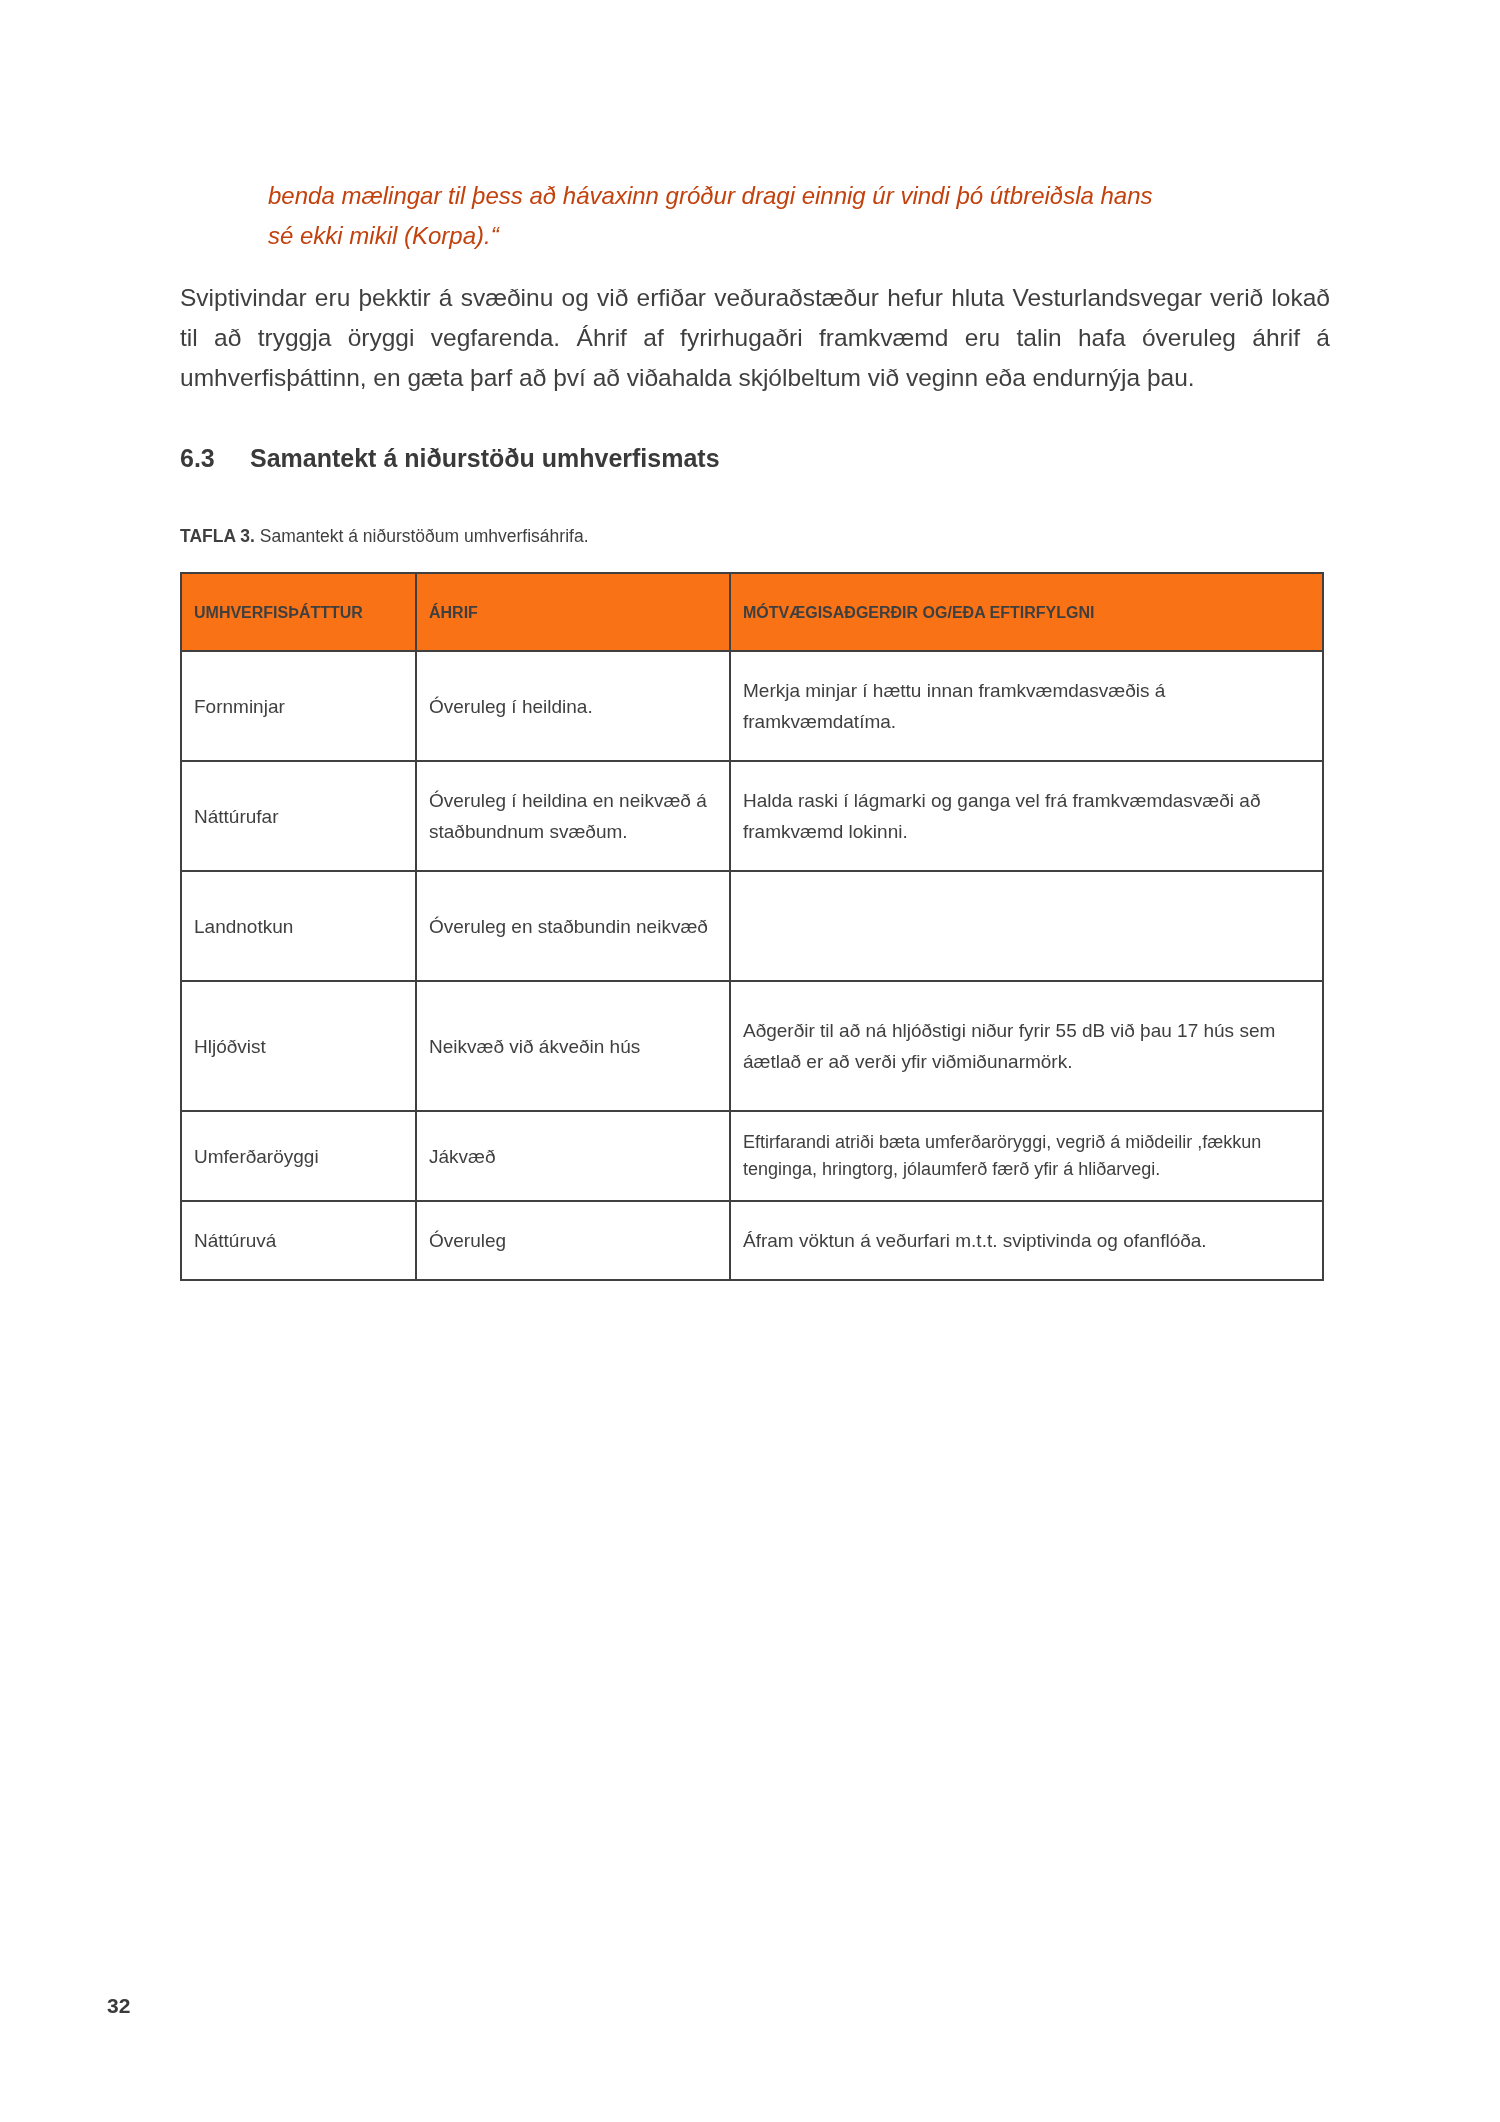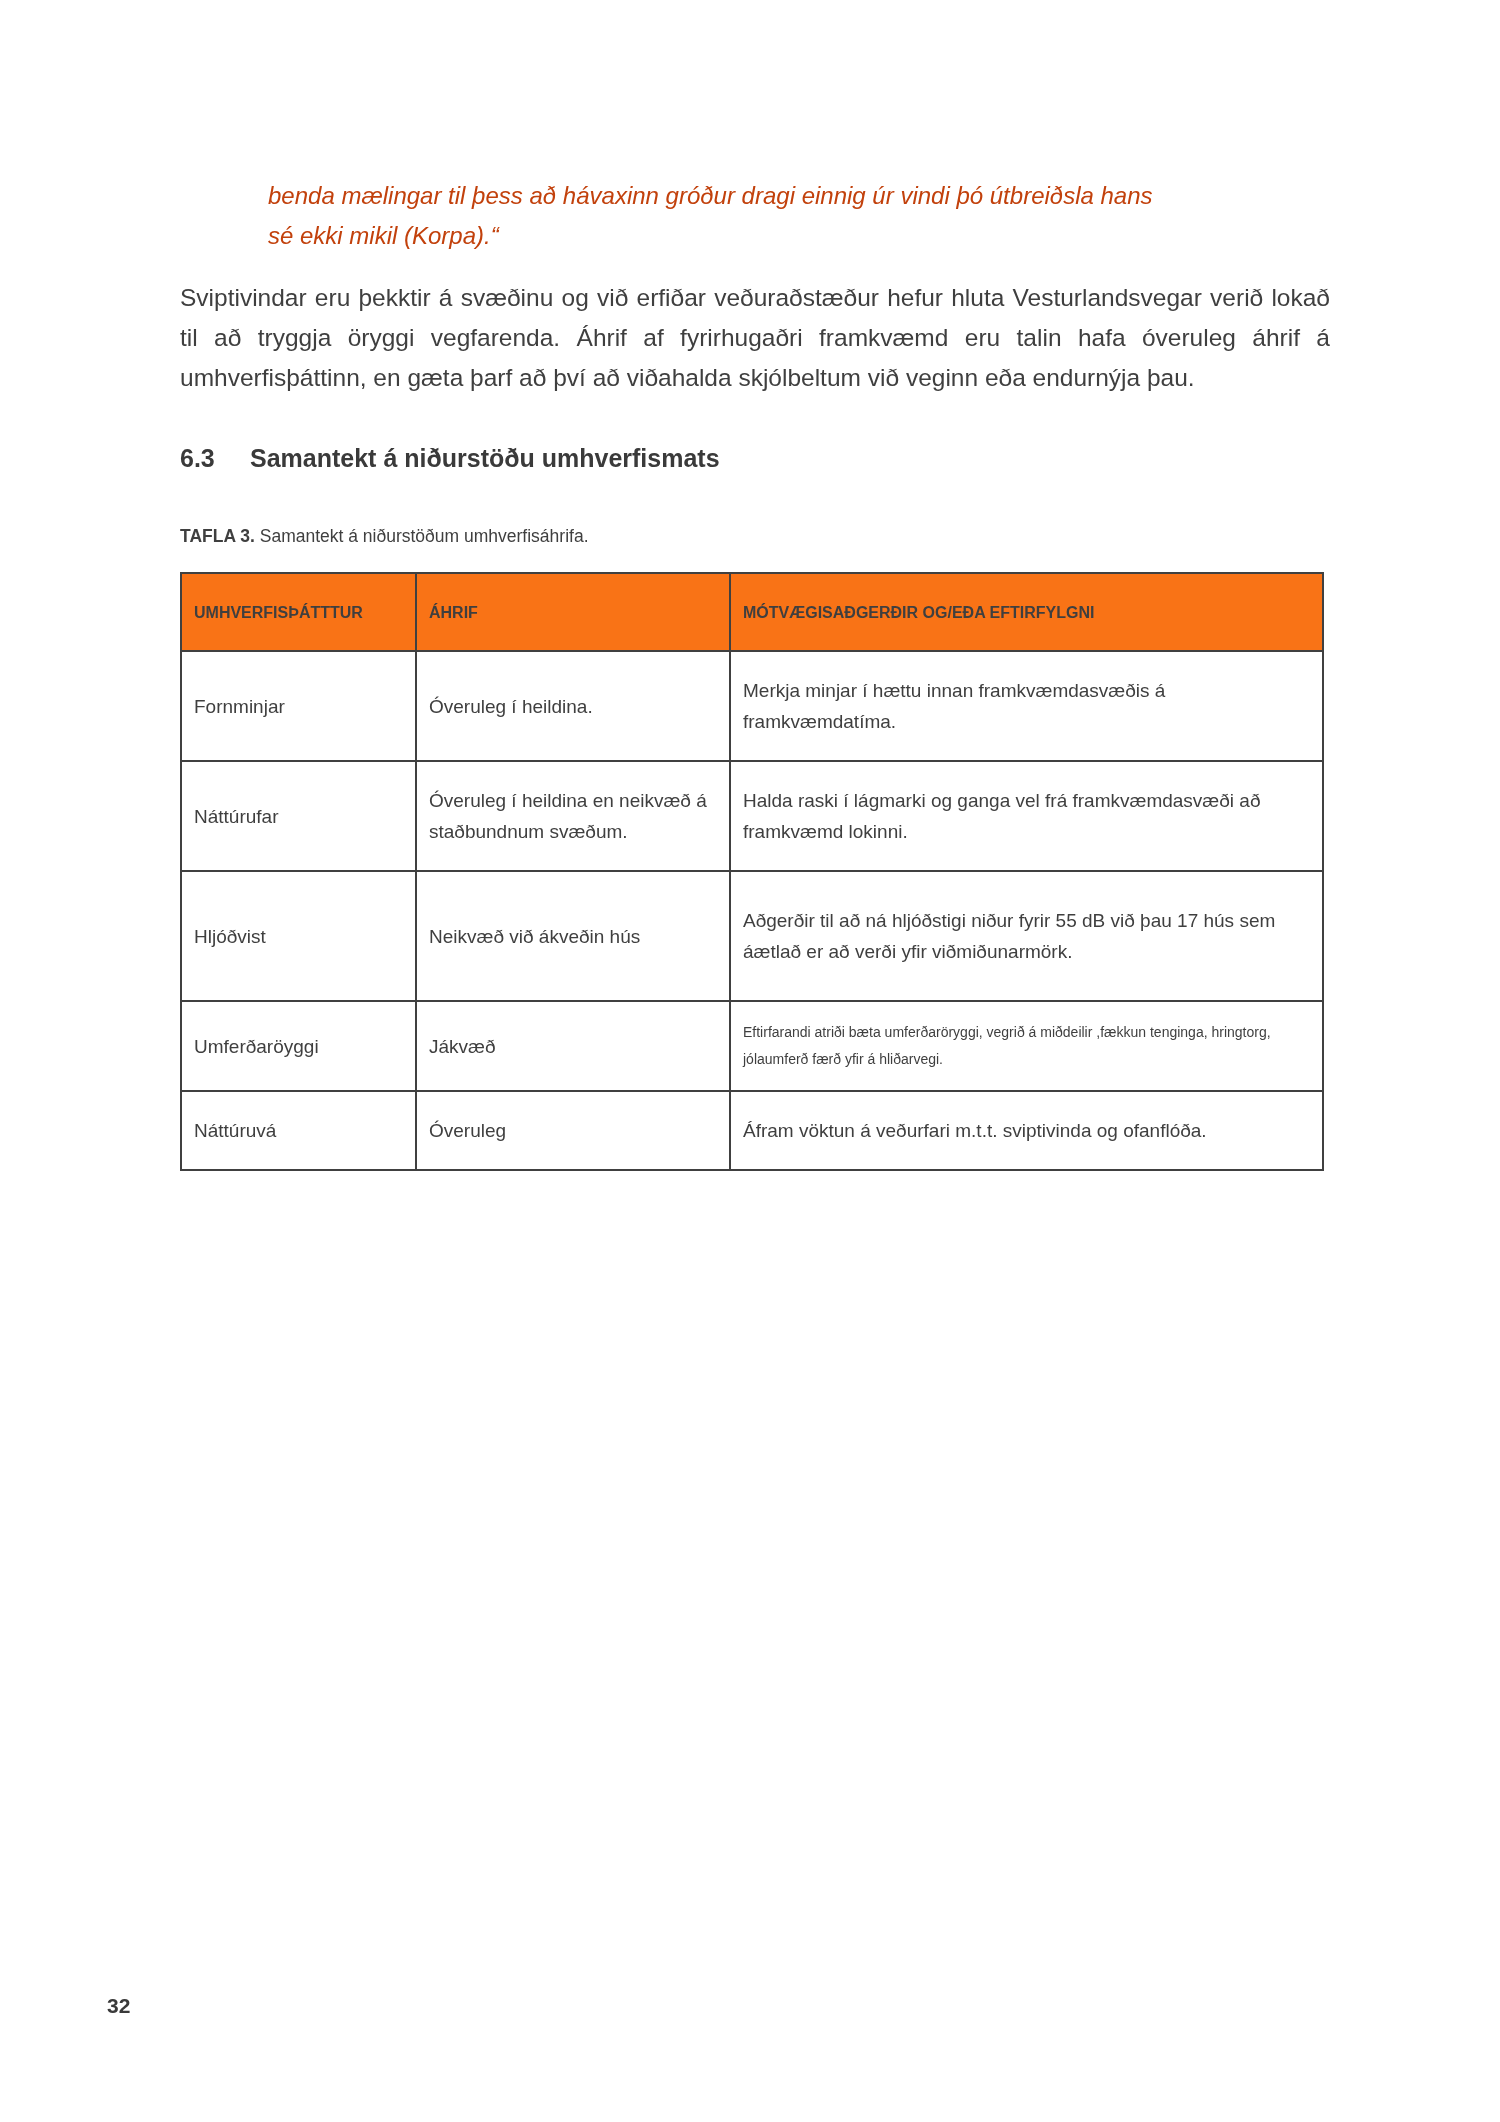--- a/index.html
+++ b/index.html
@@ -37,21 +37,21 @@
   table.summary th, table.summary td {
     border: 2.5px solid #404040; vertical-align: middle;
     padding: 4px 12px; font-size: 19px; line-height: 31px; color: #3f3f3f;
     text-align: left;
   }
   table.summary th {
     background: #f97316; font-weight: bold; font-size: 16px; color: #3f3f3f;
     height: 68px;
   }
   table.summary td { font-weight: normal; }
-  table.summary td.small { font-size: 14px; line-height: 27px; }
+  table.summary td.small { font-size: 18px; line-height: 27px; }
   col.c1 { width: 235px; }
   col.c2 { width: 314px; }
   col.c3 { width: 593px; }
 
   .page-number {
     position: absolute; left: 107px; top: 1994px;
     font-size: 21px; font-weight: bold; color: #3a3a3a;
   }
 </style>
 </head>
@@ -90,20 +90,25 @@
     <tr style="height:110px">
       <td>Fornminjar</td>
       <td>Óveruleg í heildina.</td>
       <td>Merkja minjar í hættu innan framkvæmdasvæðis á framkvæmdatíma.</td>
     </tr>
     <tr style="height:110px">
       <td>Náttúrufar</td>
       <td>Óveruleg í heildina en neikvæð á staðbundnum svæðum.</td>
       <td>Halda raski í lágmarki og ganga vel frá framkvæmdasvæði að framkvæmd lokinni.</td>
     </tr>
+    <tr style="height:110px">
+      <td>Landnotkun</td>
+      <td>Óveruleg en staðbundin neikvæð</td>
+      <td></td>
+    </tr>
     <tr style="height:130px">
       <td>Hljóðvist</td>
       <td>Neikvæð við ákveðin hús</td>
       <td>Aðgerðir til að ná hljóðstigi niður fyrir 55 dB við þau 17 hús sem áætlað er að verði yfir viðmiðunarmörk.</td>
     </tr>
     <tr style="height:90px">
       <td>Umferðaröyggi</td>
       <td>Jákvæð</td>
       <td class="small">Eftirfarandi atriði bæta umferðaröryggi, vegrið á miðdeilir ,fækkun tenginga, hringtorg, jólaumferð færð yfir á hliðarvegi.</td>
     </tr>

